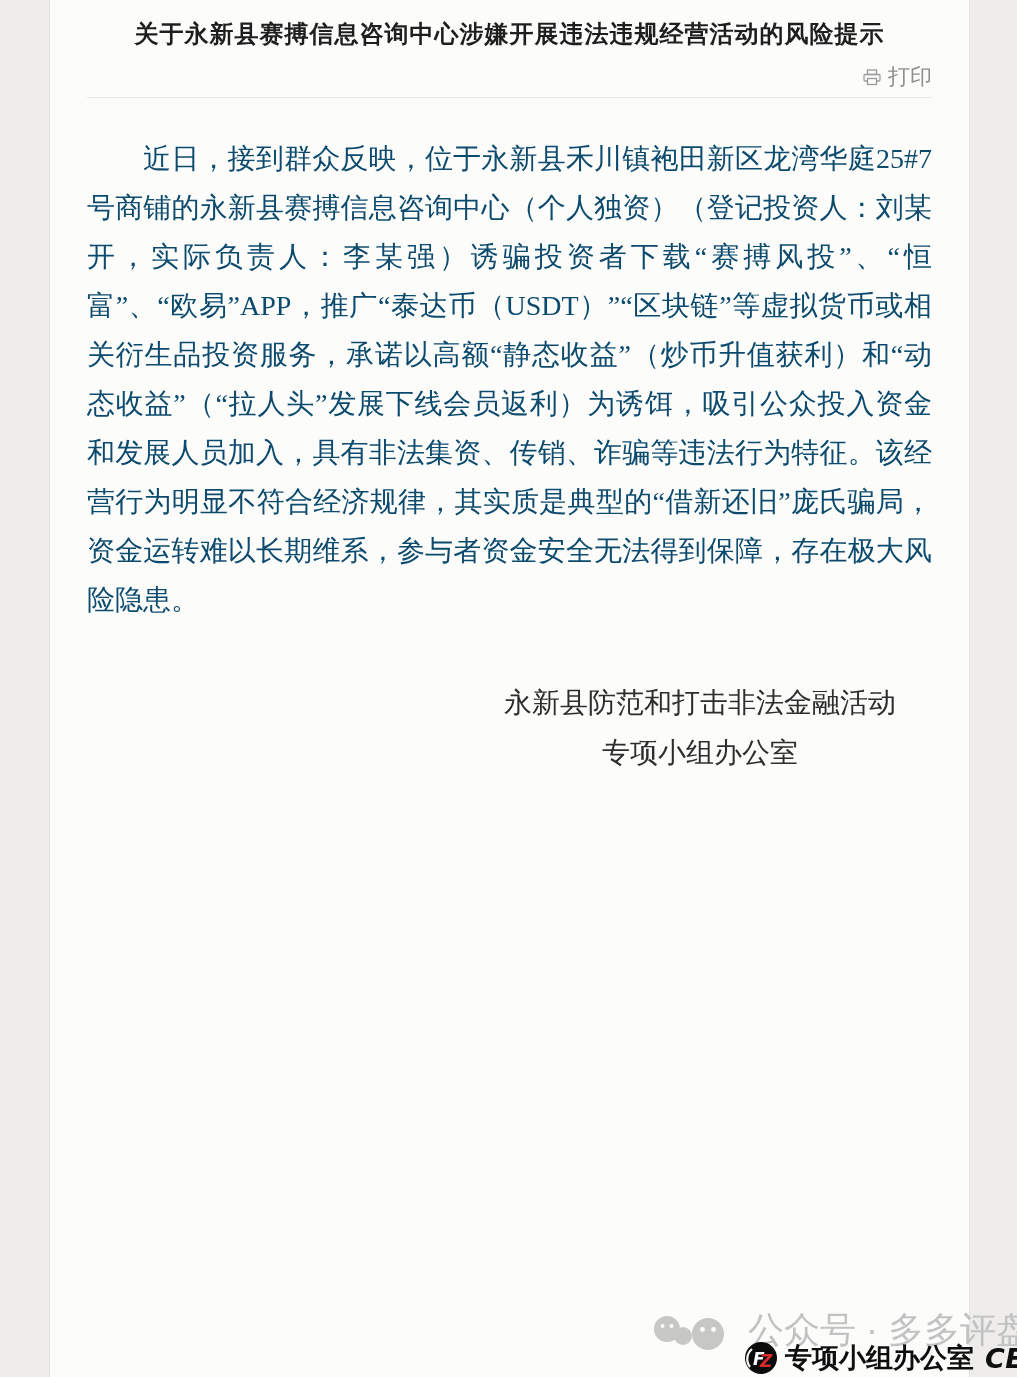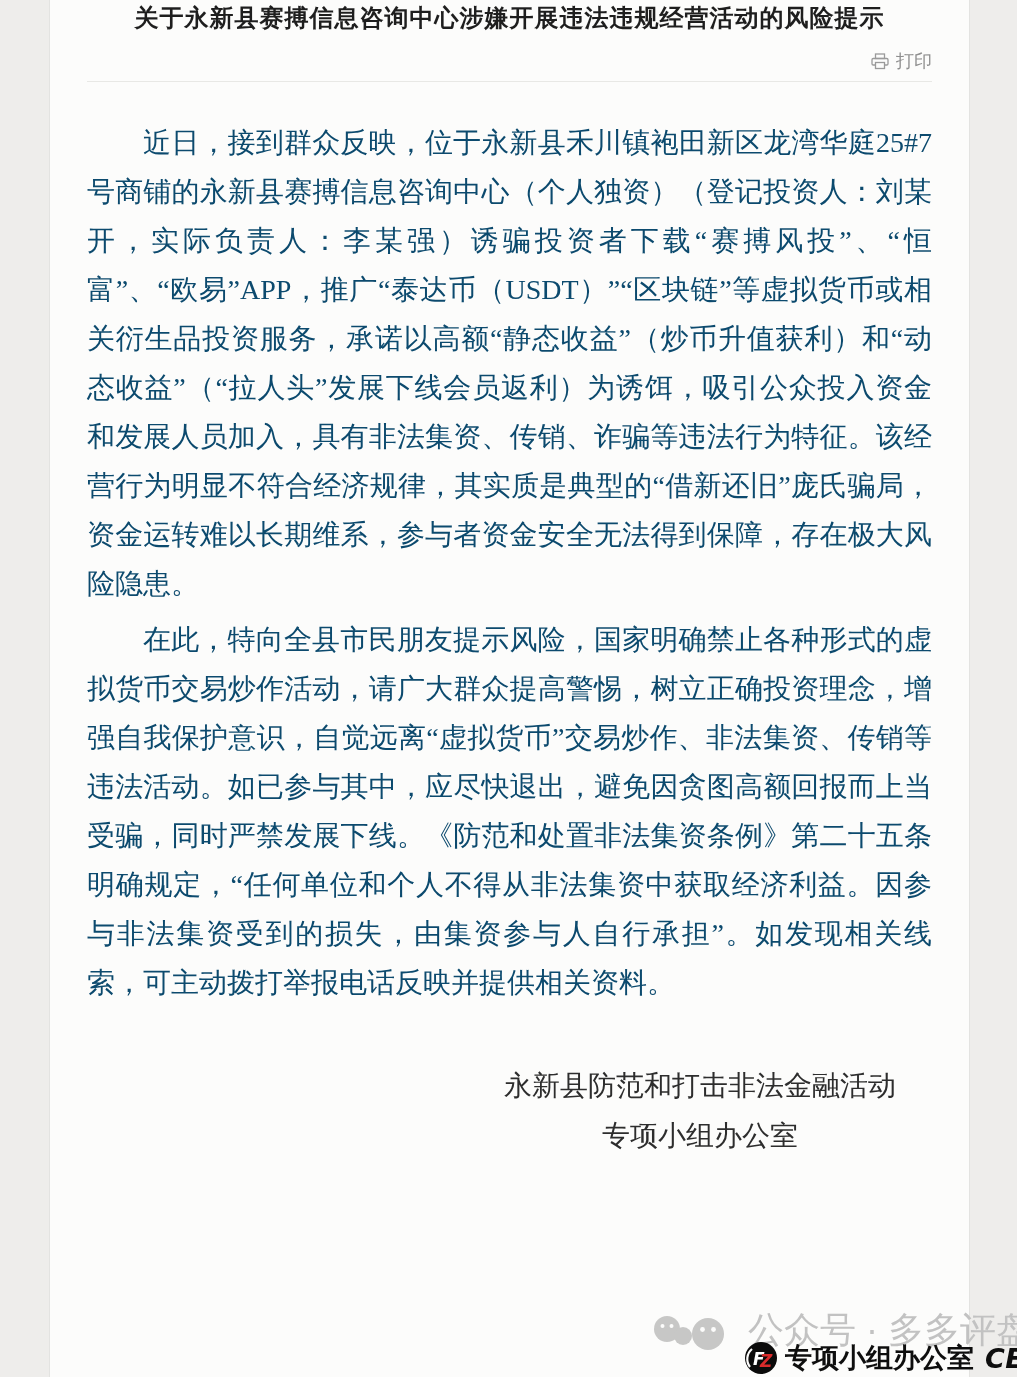--- a/index.html
+++ b/index.html
@@ -13,41 +13,42 @@
   .paper {
     position: absolute;
     left: 49px; top: 0;
     width: 921px; height: 1377px;
     background: #fcfcfb;
     border-left: 1px solid #e3e3e1;
     border-right: 1px solid #e3e3e1;
     padding: 0 37px;
   }
   .doc-title {
+    margin-top: 16px;
     text-align: center;
     font-family: "Liberation Sans", "DejaVu Sans", sans-serif;
     font-weight: bold;
     font-size: 24px;
     line-height: 36px;
     color: #1e1e1e;
     letter-spacing: 1px;
   }
   .toolbar {
     margin-top: 14px;
     display: flex;
     justify-content: flex-end;
     align-items: center;
     gap: 7px;
     height: 22px;
   }
   .print-btn {
     display: flex; align-items: center; gap: 7px;
     background: none; border: none; cursor: pointer;
     font-family: "Liberation Sans", "DejaVu Sans", sans-serif;
-    font-size: 18px;
+    font-size: 22px;
     color: #8f8f8f;
     text-align: right;
   }
   .divider {
     margin-top: 9px;
     border-top: 1px solid #e8e8e5;
     width: 100%;
   }
   .body-text {
     margin-top: 36px;
@@ -131,21 +132,20 @@
         </svg>
       </span>
       <span>打印</span>
     </button>
   </div>
 
   <div class="divider"></div>
 
   <div class="body-text">
     <p>近日，接到群众反映，位于永新县禾川镇袍田新区龙湾华庭25#7号商铺的永新县赛搏信息咨询中心（个人独资）（登记投资人：刘某开，实际负责人：李某强）诱骗投资者下载“赛搏风投”、“恒富”、“欧易”APP，推广“泰达币（USDT）”“区块链”等虚拟货币或相关衍生品投资服务，承诺以高额“静态收益”（炒币升值获利）和“动态收益”（“拉人头”发展下线会员返利）为诱饵，吸引公众投入资金和发展人员加入，具有非法集资、传销、诈骗等违法行为特征。该经营行为明显不符合经济规律，其实质是典型的“借新还旧”庞氏骗局，资金运转难以长期维系，参与者资金安全无法得到保障，存在极大风险隐患。</p>
-    <p class="para-2">在此，特向全县市民朋友提示风险，国家明确禁止各种形式的虚拟货币交易炒作活动，请广大群众提高警惕，树立正确投资理念，增强自我保护意识，自觉远离“虚拟货币”交易炒作、非法集资、传销等违法活动。如已参与其中，应尽快退出，避免因贪图高额回报而上当受骗，同时严禁发展下线。《防范和处置非法集资条例》第二十五条明确规定，“任何单位和个人不得从非法集资中获取经济利益。因参与非法集资受到的损失，由集资参与人自行承担”。如发现相关线索，可主动拨打举报电话反映并提供相关资料。</p>
   </div>
 
 
   <div class="signature">
     <div>永新县防范和打击非法金融活动</div>
     <div>专项小组办公室</div>
 
   </div>
 
 </div>

